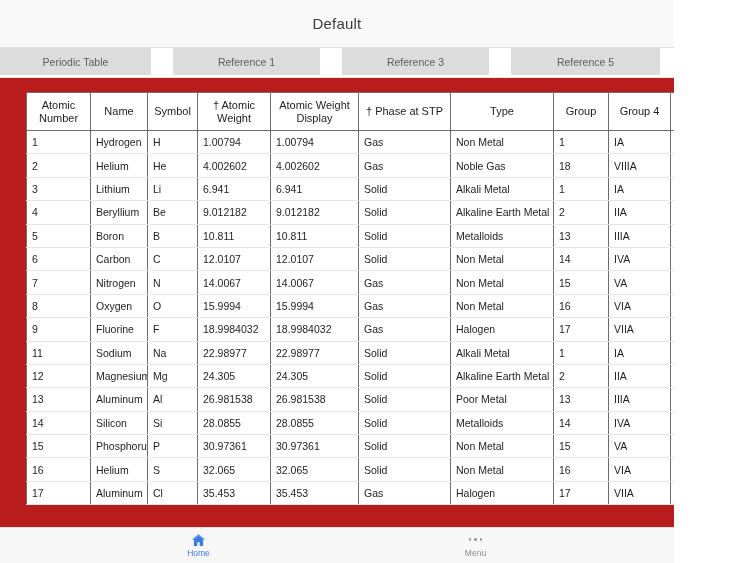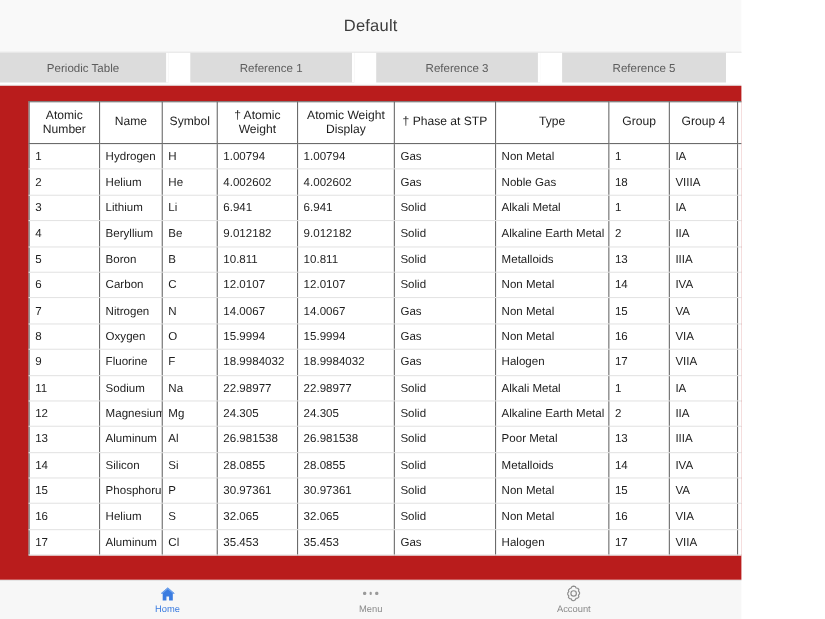--- a/index.html
+++ b/index.html
@@ -421,26 +421,15 @@
         <span class="dots">
           <i></i>
             <i></i>
             <i></i>
         </span>
       </span>
       <span class="navlabel">Menu</span>
     </div>
 
 
-    <div class="navitem">
-      <span class="glyph">
-        <svg width="17" height="17" viewBox="0 0 24 24" aria-hidden="true">
-          <g fill="none" stroke="#8d8d8d" stroke-width="1.5" stroke-linejoin="round">
-            <path d="M12 2.6l2.2.55.9 1.9 2.05.25 1.55 1.6-.5 2.0 1.35 1.6v2.2l-1.35 1.6.5 2.0-1.55 1.6-2.05.25-.9 1.9L12 21.4l-2.2-.55-.9-1.9-2.05-.25-1.55-1.6.5-2.0L4.45 13.5v-2.2L5.8 9.7l-.5-2.0 1.55-1.6L8.9 5.05l.9-1.9z"></path>
-            <circle cx="12" cy="12" r="3.5"></circle>
-          </g>
-        </svg>
-      </span>
-      <span class="navlabel">Account</span>
-    </div>
 
   </div>
 </div>
 
 </body></html>

